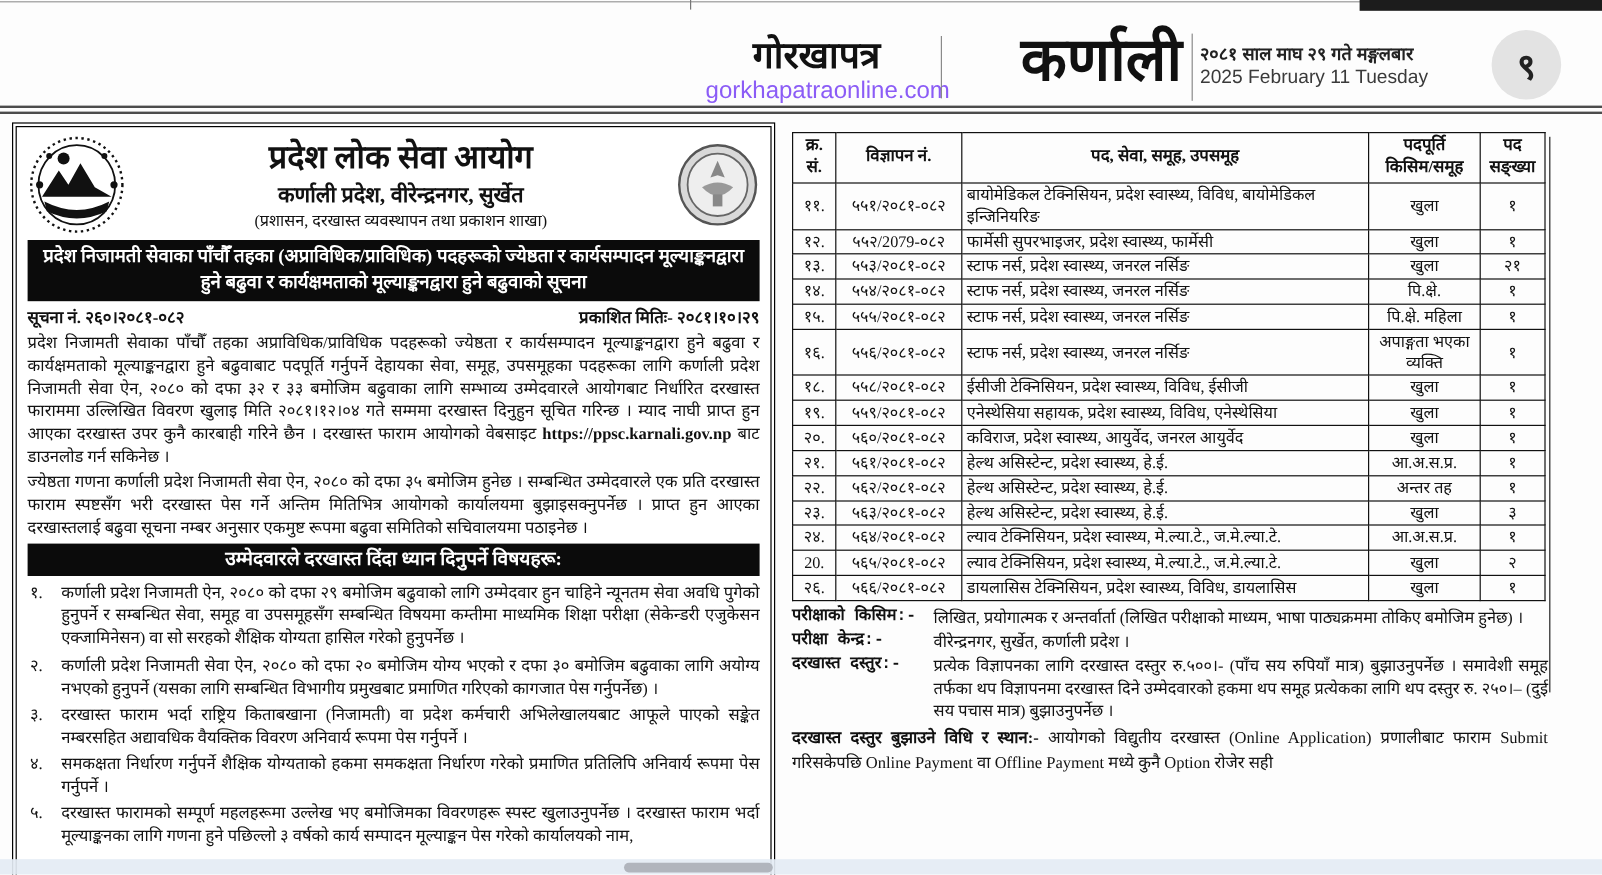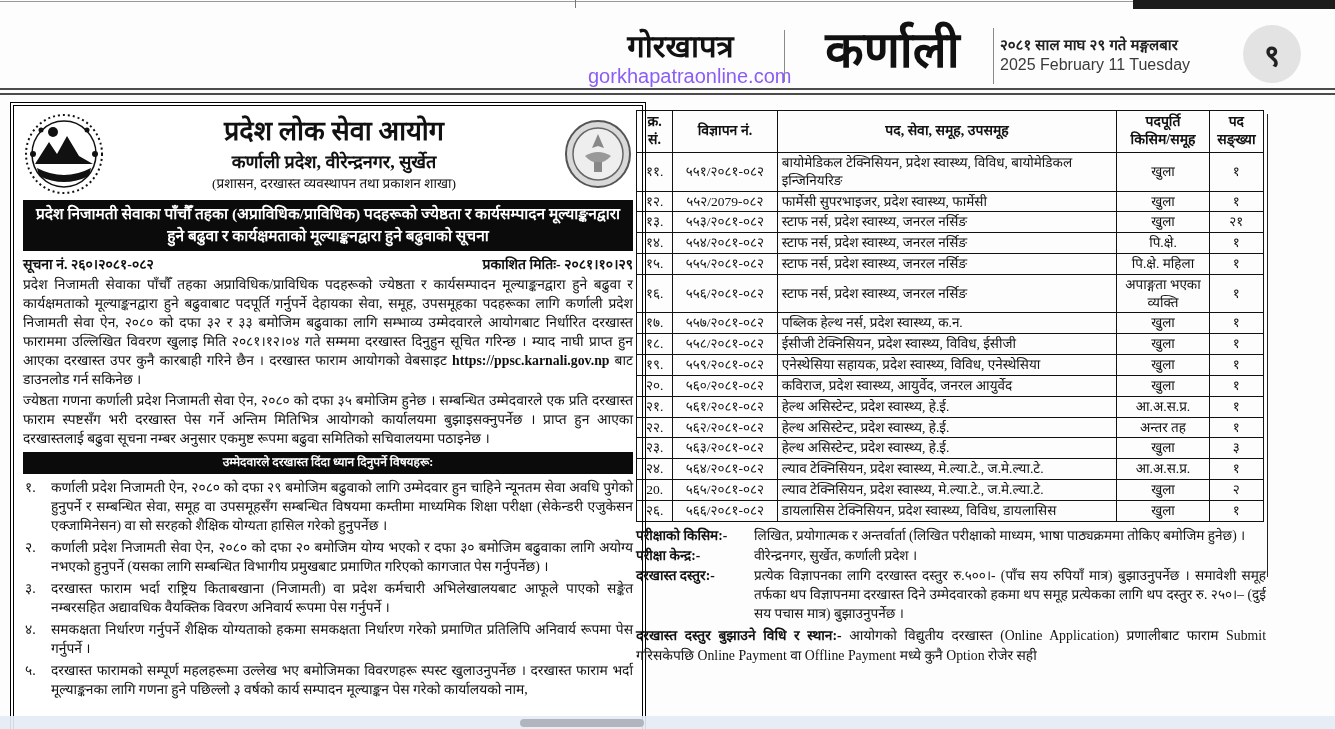--- a/index.html
+++ b/index.html
@@ -12,21 +12,21 @@
   .top-black-bar{position:absolute;left:1133px;top:0;width:202px;height:9px;background:#1c1c1c;}
 
   
   .masthead{position:absolute;left:0;top:8px;width:100%;height:80px;}
   .brand{position:absolute;left:588px;top:22px;width:185px;text-align:center;}
   .brand-title{font-size:31px;font-weight:700;line-height:1.1;}
   .brand-url{font-size:20px;color:#8b5cf6;font-family:"Liberation Sans","DejaVu Sans",sans-serif;margin-top:1px;}
   .vdiv{position:absolute;width:1px;background:#8a8a8a;}
   .vdiv.v1{left:784px;top:22px;height:52px;}
   .vdiv.v2{left:993px;top:20px;height:56px;}
-  .edition{position:absolute;left:800px;top:12px;width:185px;text-align:center;font-size:50px;font-weight:700;line-height:1.2;}
+  .edition{position:absolute;left:800px;top:12px;width:185px;text-align:right;font-size:50px;font-weight:700;line-height:1.2;}
   .dates{position:absolute;left:1000px;top:26px;width:218px;text-align:left;font-family:"Liberation Sans","DejaVu Sans",sans-serif;}
   .date-np{font-size:15px;font-weight:700;color:#222;}
   .date-en{font-size:16px;color:#3a3a3a;margin-top:2px;}
   .page-circle{position:absolute;left:1243px;top:17px;width:58px;height:58px;border-radius:50%;
                background:#e3e3e3;display:flex;align-items:center;justify-content:center;
                font-size:30px;font-weight:700;color:#222;}
   .rule-a{position:absolute;left:0;top:88px;width:100%;height:2px;background:#4c4c4c;}
   .rule-b{position:absolute;left:0;top:93px;width:100%;height:2px;background:#4c4c4c;}
 
   
@@ -34,42 +34,42 @@
               border:4px double #000;padding:4px 9px;box-sizing:border-box;background:#fff;}
   .org-header{display:flex;align-items:center;justify-content:space-between;margin:2px 0 4px 0;}
   .org-text{flex:1;text-align:center;padding:0 6px;}
   .org-name{font-size:27px;font-weight:700;line-height:1.15;}
   .org-address{font-size:18px;font-weight:700;margin-top:1px;}
   .org-branch{font-size:13.5px;font-weight:400;margin-top:1px;}
   .emblem{width:82px;height:84px;flex:0 0 auto;}
   .seal{width:70px;height:72px;flex:0 0 auto;}
   .banner{background:#0b0b0b;color:#fff;text-align:center;font-weight:700;
           font-size:15.5px;line-height:1.45;padding:3px 8px;margin:2px 0;}
-  .banner2{font-size:12px;padding:2px 8px;margin-top:4px;}
+  .banner2{font-size:16px;padding:2px 8px;margin-top:4px;}
   .notice-meta{display:flex;justify-content:space-between;font-size:14px;font-weight:700;margin:3px 0 1px 0;}
   .para{margin:2px 0;font-size:13.8px;line-height:1.38;text-align:justify;}
   .para .url{font-weight:700;font-family:"Liberation Serif","DejaVu Serif",serif;}
   ol.items{list-style:none;margin:4px 0 0 0;padding:0;}
   ol.items li{display:flex;font-size:13.8px;line-height:1.38;margin-bottom:3px;}
   ol.items .num{flex:0 0 26px;padding-left:2px;}
   ol.items .itxt{flex:1;text-align:justify;}
 
   
-  .vacancy-panel{position:absolute;left:636px;top:110px;width:630px;height:457px;}
+  .vacancy-panel{position:absolute;left:660px;top:110px;width:630px;height:457px;}
   .vacancy-panel::after{content:"";position:absolute;right:-2px;top:4px;bottom:-10px;width:1.5px;background:#222;}
   table.vac{border-collapse:collapse;width:628px;table-layout:fixed;}
   table.vac th,table.vac td{border:1.5px solid #111;padding:1px 4px;font-size:13.5px;line-height:1.32;}
   table.vac th{font-size:14px;font-weight:700;text-align:center;white-space:pre-line;padding:2px 2px;}
   col.c0{width:36px;}col.c1{width:104px;}col.c2{width:338px;}col.c3{width:92px;}col.c4{width:54px;}
   td.c0{text-align:center;}td.c1{text-align:center;}td.c2{text-align:left;}
   td.c3{text-align:center;}td.c4{text-align:center;}
 
   .exam-details{margin-top:4px;}
   .drow{display:flex;font-size:13.6px;line-height:1.4;margin-bottom:1px;}
-  .dlabel{flex:0 0 118px;font-weight:700;}
+  .dlabel{flex:0 0 118px;font-weight:700;font-family:Liberation Mono, monospace;}
   .dvalue{flex:1;text-align:justify;}
   .payment{margin-top:3px;font-size:13.8px;line-height:1.5;text-align:justify;}
   .payment .plabel{font-weight:700;}
 
   
   .bottom-overlay{position:absolute;left:0;top:716px;width:100%;height:13px;background:#e4ebf4;opacity:.92;}
   .scroll-thumb{position:absolute;left:520px;top:719px;width:124px;height:8px;border-radius:4px;background:#b1b5bd;}
 </style>
 </head>
 <body>
@@ -219,27 +219,20 @@
             <td class="c4">१</td>
           </tr>
           <tr>
             <td class="c0">१६.</td>
             <td class="c1">५५६/२०८१-०८२</td>
             <td class="c2">स्टाफ नर्स, प्रदेश स्वास्थ्य, जनरल नर्सिङ</td>
             <td class="c3">अपाङ्गता भएका व्यक्ति</td>
             <td class="c4">१</td>
           </tr>
           <tr>
-            <td class="c0">१७.</td>
-            <td class="c1">५५७/२०८१-०८२</td>
-            <td class="c2">पब्लिक हेल्थ नर्स, प्रदेश स्वास्थ्य, क.न.</td>
-            <td class="c3">खुला</td>
-            <td class="c4">१</td>
-          </tr>
-          <tr>
             <td class="c0">१८.</td>
             <td class="c1">५५८/२०८१-०८२</td>
             <td class="c2">ईसीजी टेक्निसियन, प्रदेश स्वास्थ्य, विविध, ईसीजी</td>
             <td class="c3">खुला</td>
             <td class="c4">१</td>
           </tr>
           <tr>
             <td class="c0">१९.</td>
             <td class="c1">५५९/२०८१-०८२</td>
             <td class="c2">एनेस्थेसिया सहायक, प्रदेश स्वास्थ्य, विविध, एनेस्थेसिया</td>

